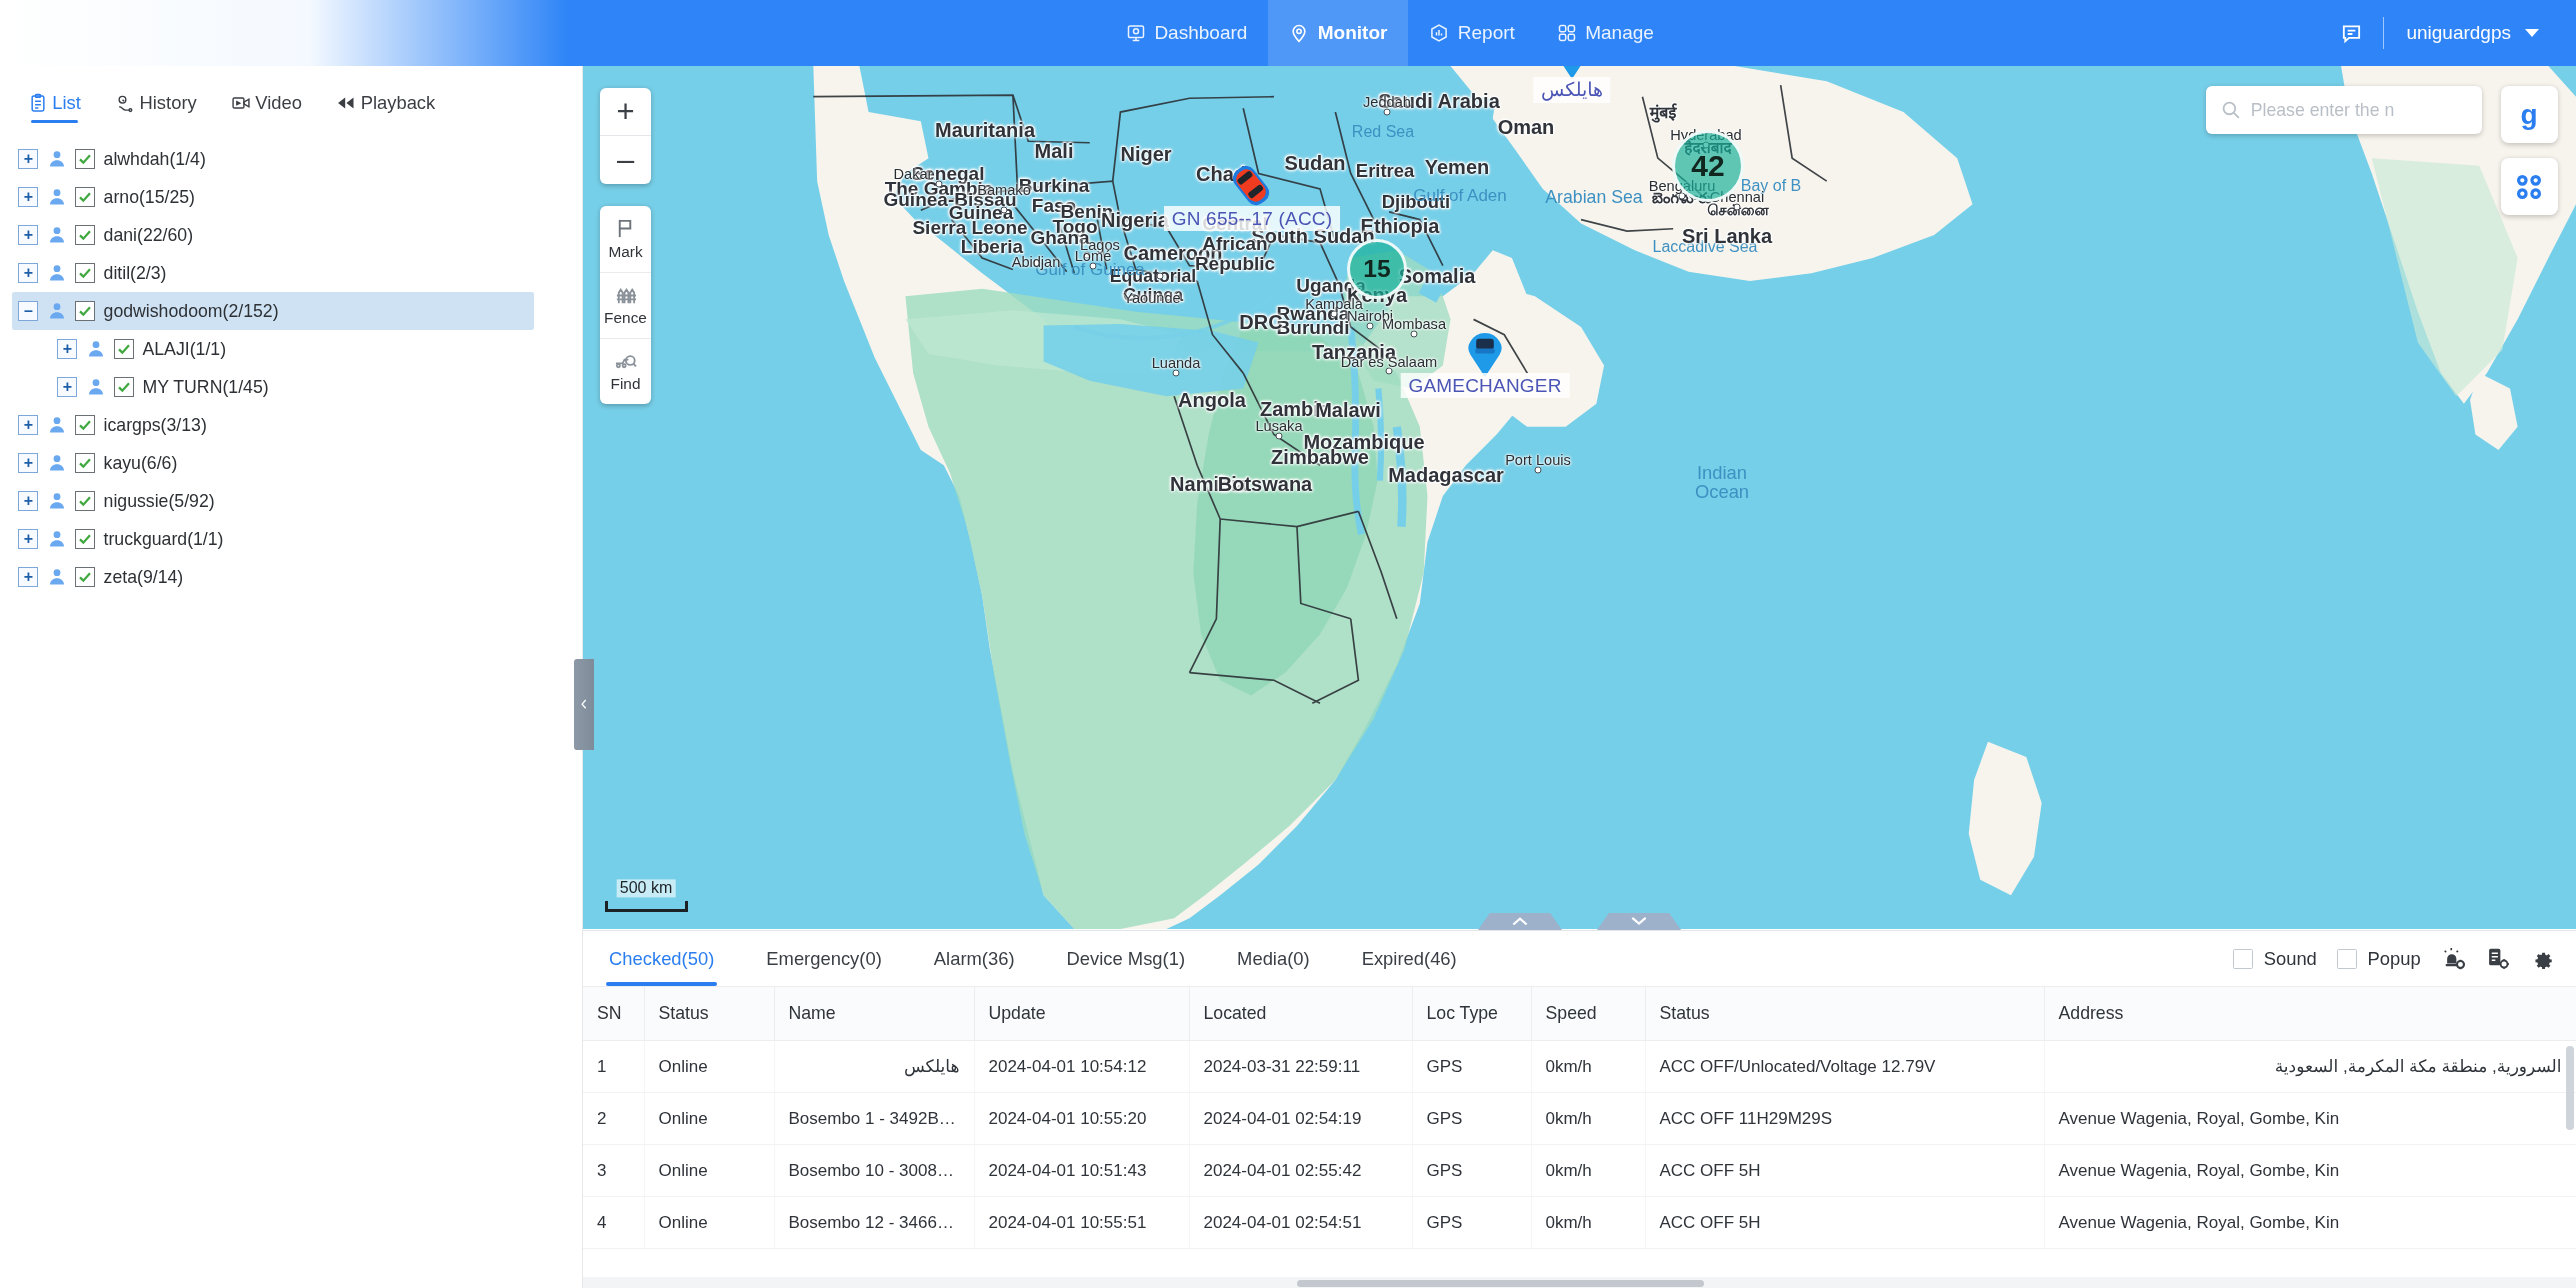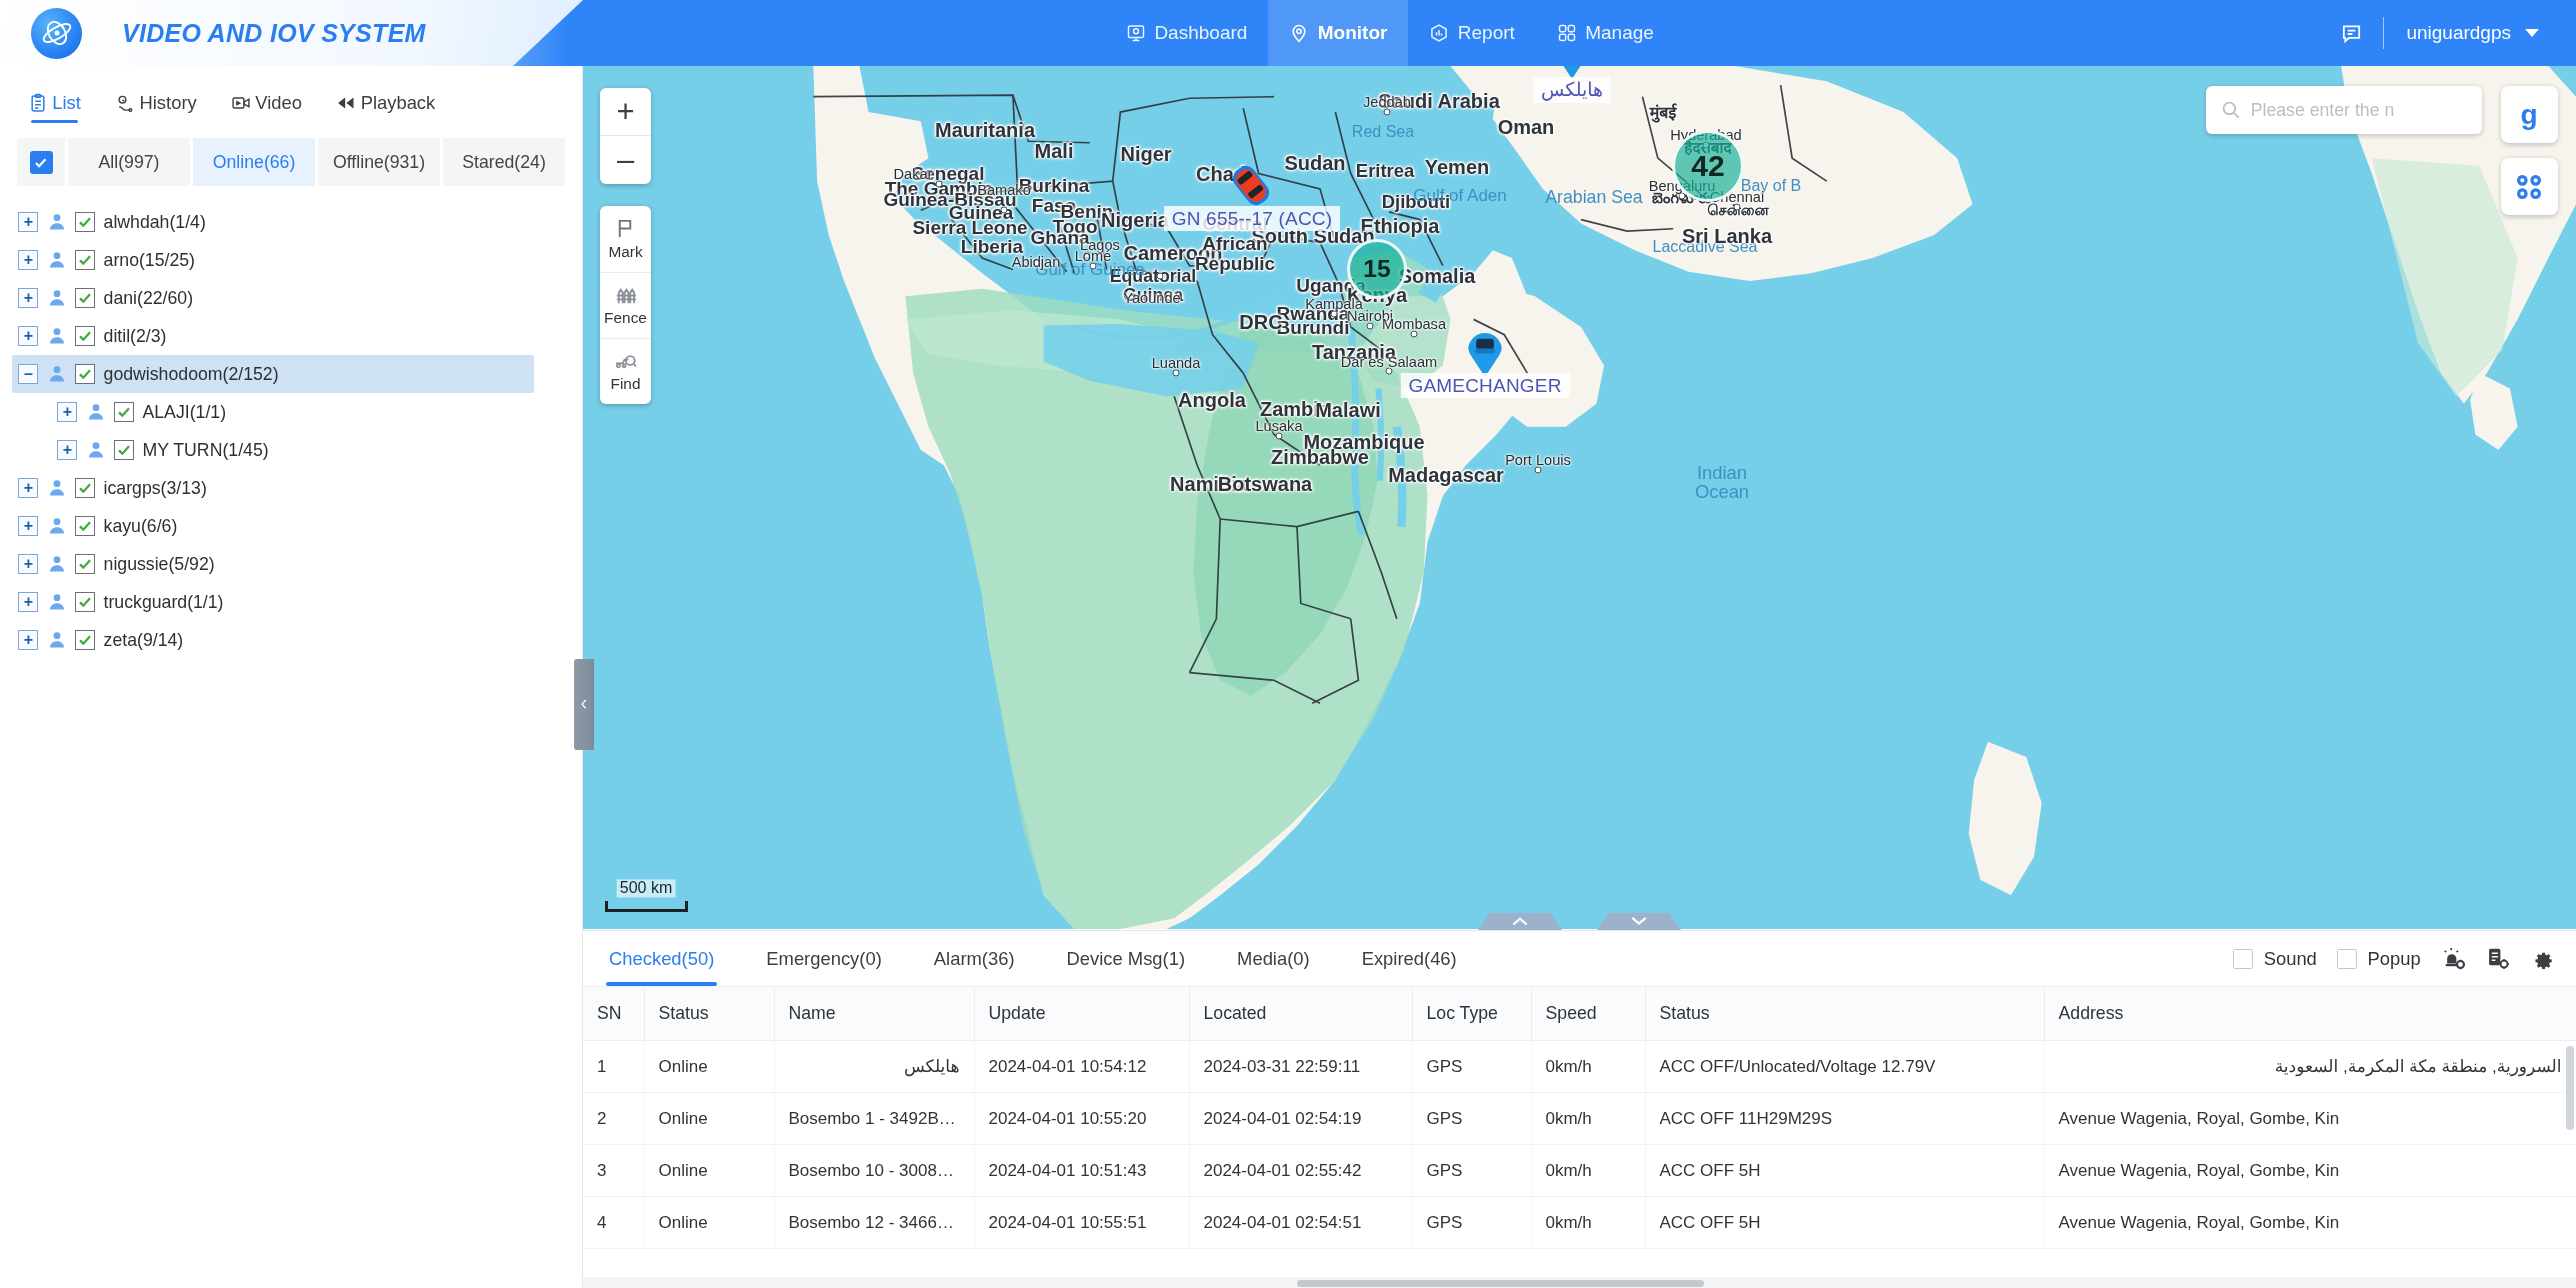--- a/index.html
+++ b/index.html
@@ -279,30 +279,20 @@
   }
   .vscroll-t {
     position:absolute; right:2.3px; top:115px; width:7.7px; height:84px;
     background:#cfd4da; border-radius:3.8px;
   }
 </style>
 </head>
 <body>
 
 <div class="header">
-  <div class="brand">
-    <div class="brand-logo">
-      <svg viewBox="0 0 64 64" fill="none" stroke="#ffffff" stroke-width="3">
-        <ellipse cx="32" cy="32" rx="13" ry="19" transform="rotate(-30 32 32)"></ellipse>
-        <ellipse cx="32" cy="32" rx="24" ry="9" transform="rotate(-30 32 32)"></ellipse>
-        <circle cx="32" cy="32" r="4" fill="#fff" stroke="none"></circle>
-      </svg>
-    </div>
-    <div class="brand-title">VIDEO AND IOV SYSTEM</div>
-  </div>
 
   <div class="nav">
     <div class="nav-item">
       <svg viewBox="0 0 24 24" fill="none" stroke="#eaf3ff" stroke-width="1.8">
         <rect x="3" y="3.5" width="18" height="14" rx="2"></rect>
           <circle cx="12" cy="10" r="3"></circle>
         <path d="M8 21h8M12 17.5V21"></path>
       </svg>
       <span>Dashboard</span>
     </div>
@@ -377,41 +367,20 @@
     <div class="lp-tab">
       <svg viewBox="0 0 24 24" fill="#3b3f44">
         <path d="M11 5.5v13L2.5 12z"></path>
           <path d="M21 5.5v13L12.5 12z"></path>
       </svg>
       <span>Playback</span>
     </div>
   </div>
 
 
-  <div class="filter-row">
-    <div class="filter-chk">
-      <span class="cbox-blue">
-        <svg viewBox="0 0 24 24" fill="none" stroke="#fff" stroke-width="3.4">
-            <path d="M4.5 12.5l5 5 10-11"></path>
-          </svg>
-      </span>
-    </div>
-    <div class="filter-tab">
-        <span>All(997)</span>
-      </div>
-    <div class="filter-tab active">
-        <span>Online(66)</span>
-      </div>
-    <div class="filter-tab">
-        <span>Offline(931)</span>
-      </div>
-    <div class="filter-tab">
-        <span>Stared(24)</span>
-      </div>
-  </div>
 
   <div class="tree" id="tree">
       <div class="tree-row">
         <span class="expander">+</span>
         <svg class="user-ico" viewBox="0 0 24 24" fill="#6aa8ef">
           <circle cx="12" cy="6.8" r="4.1"></circle>
           <path d="M3.6 21c0-4.4 3.8-7.6 8.4-7.6S20.4 16.6 20.4 21z"></path>
         </svg>
         <span class="cbox-green">
           <svg viewBox="0 0 24 24" fill="none" stroke="#3fa83f" stroke-width="3.4">

